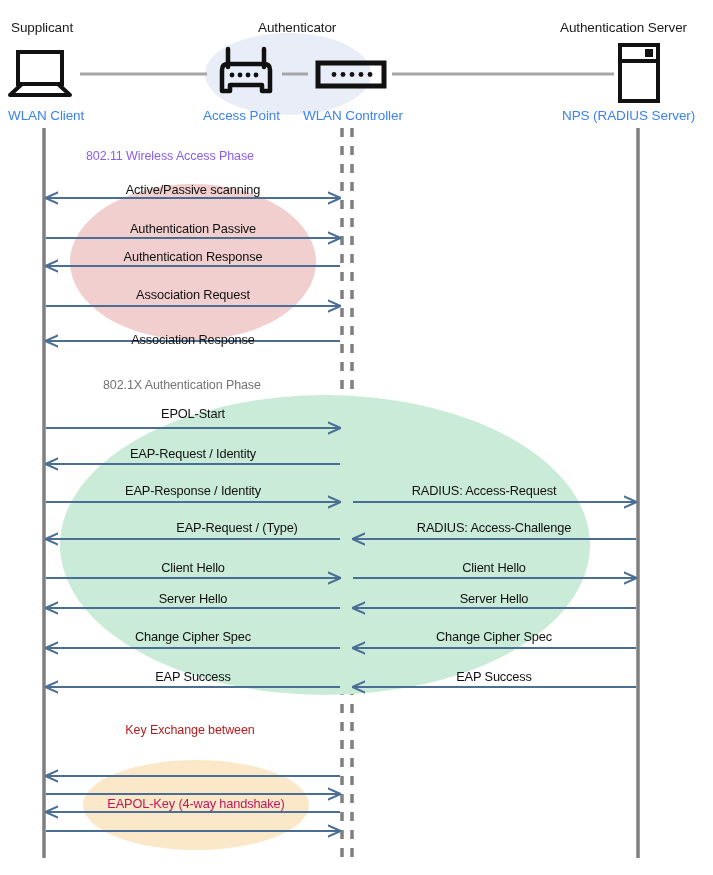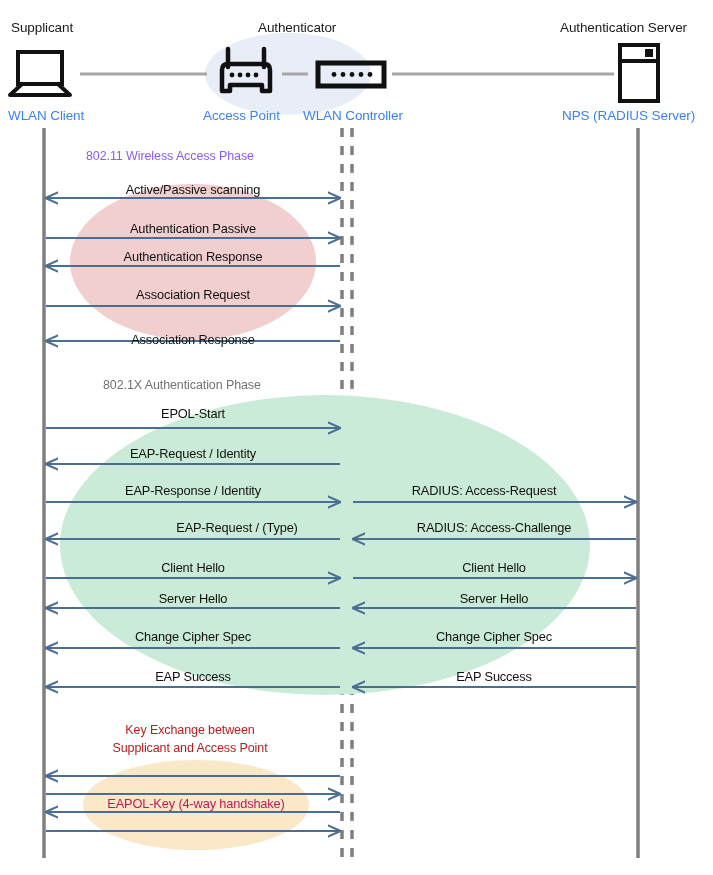--- a/index.html
+++ b/index.html
@@ -178,21 +178,20 @@
 
     <div class="node-sub" style="left:8px; top:108px;">WLAN Client</div>
     <div class="node-sub" style="left:203px; top:108px;">Access Point</div>
     <div class="node-sub" style="left:303px; top:108px;">WLAN Controller</div>
     <div class="node-sub" style="left:562px; top:108px;">NPS (RADIUS Server)</div>
 
     <div class="phase-label phase-red" style="left:86px; top:147px;">802.11 Wireless Access Phase</div>
     <div class="phase-label phase-green" style="left:103px; top:376px;">802.1X Authentication Phase</div>
     <div class="phase-label phase-orange" style="left:100px; top:721px; width:180px;">
       <div>Key Exchange between</div>
-      <div>Supplicant and Access Point</div>
     </div>
 
     <div id="label-group">
         <div class="msg-label" style="left: 193px; top: 182px;">Active/Passive scanning</div>
         <div class="msg-label" style="left: 193px; top: 221px;">Authentication Passive</div>
         <div class="msg-label" style="left: 193px; top: 249px;">Authentication Response</div>
         <div class="msg-label" style="left: 193px; top: 287px;">Association Request</div>
         <div class="msg-label" style="left: 193px; top: 318px; margin-top: 14px;">Association Response</div>
         <div class="msg-label" style="left: 193px; top: 406px;">EPOL-Start</div>
         <div class="msg-label" style="left: 193px; top: 446px;">EAP-Request / Identity</div>

